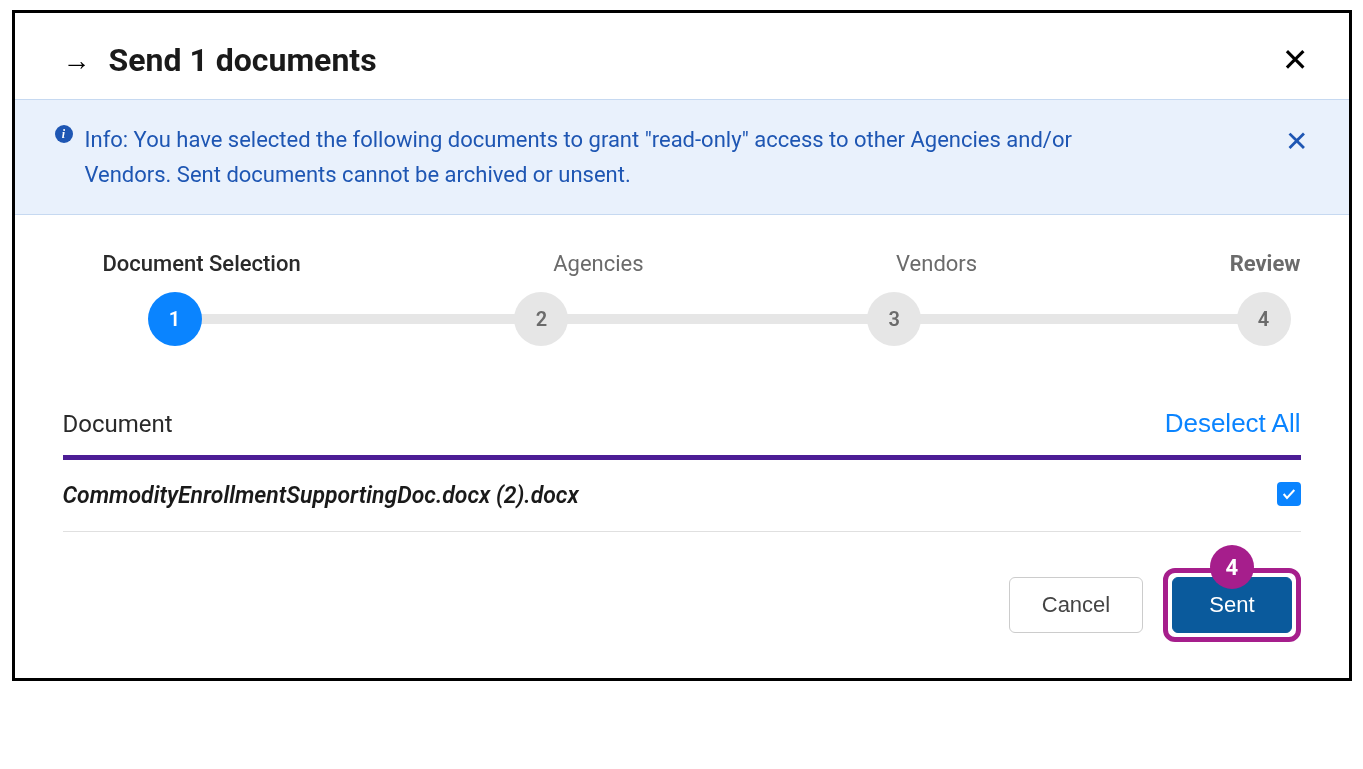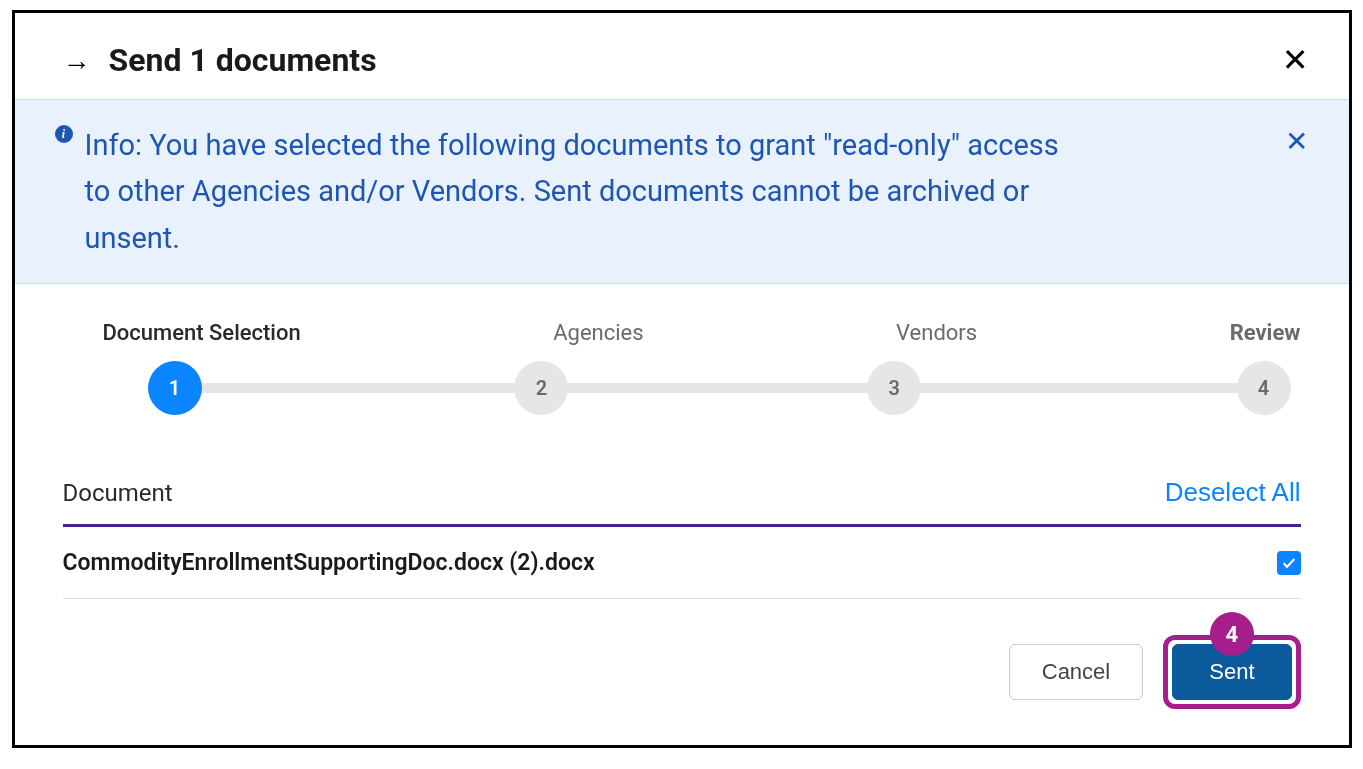--- a/index.html
+++ b/index.html
@@ -75,62 +75,62 @@
       display: inline-flex;
       align-items: center;
       justify-content: center;
       flex-shrink: 0;
       margin-top: 3px;
       font-style: italic;
       font-family: Georgia, serif;
     }
     .info-text {
       color: #1e56b3;
-      font-size: 29px;
+      font-size: 22px;
       line-height: 1.6;
       max-width: 1000px;
     }
     .info-close {
       color: #1e56b3;
       font-size: 28px;
       background: none;
       border: none;
       cursor: pointer;
       line-height: 1;
       padding-top: 6px;
     }
     .doc-section {
       padding: 40px 48px 0 48px;
     }
     .doc-header {
       display: flex;
       justify-content: space-between;
       align-items: center;
       padding-bottom: 16px;
-      border-bottom: 3px solid #4c1d95;
+      border-bottom: 5px solid #4c1d95;
     }
     .doc-header-title {
       font-size: 24px;
       color: #2a2a2a;
       font-weight: 400;
     }
     .deselect-link {
       color: #0a84ff;
       font-size: 26px;
       font-weight: 400;
       cursor: pointer;
       background: none;
       border: none;
     }
     .doc-row {
       display: flex;
       justify-content: space-between;
-      align-items: center;
       padding: 22px 0;
       border-bottom: 1px solid #e0e0e0;
+      font-style: italic;
     }
     .doc-info {
       display: flex;
       flex-direction: column;
       gap: 10px;
     }
     .doc-name {
       font-size: 23px;
       font-weight: 600;
       color: #1a1a1a;

